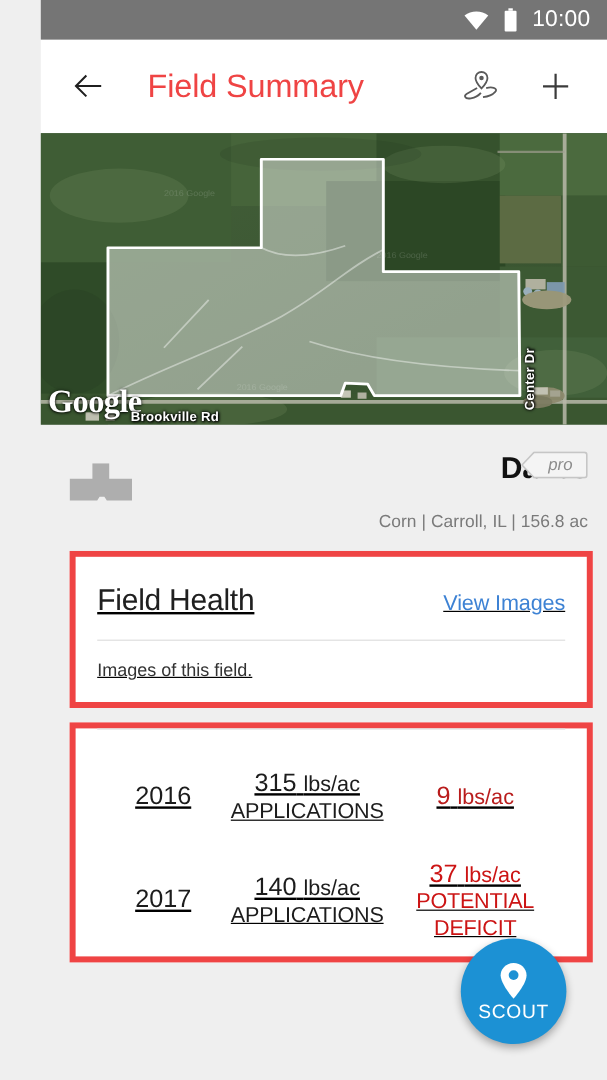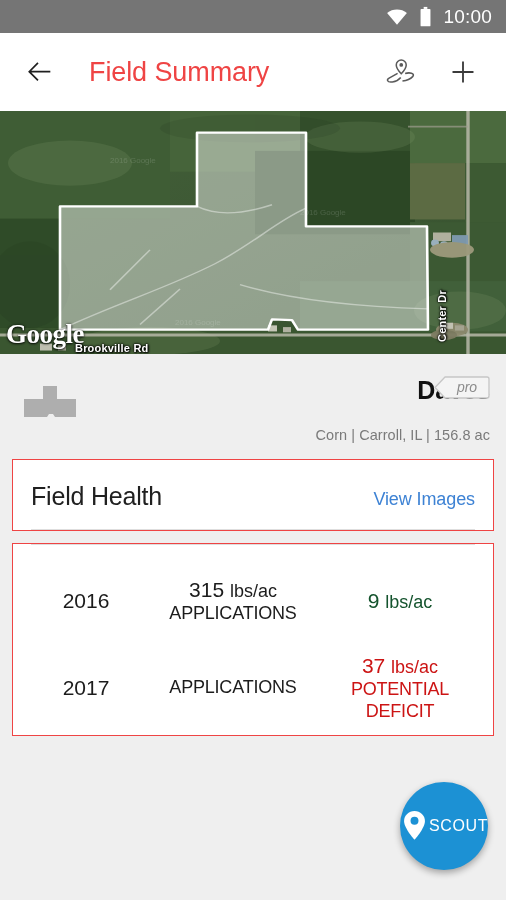--- a/index.html
+++ b/index.html
@@ -10,20 +10,21 @@
     background: #efefef;
     font-family: "Liberation Sans", sans-serif;
     -webkit-font-smoothing: antialiased;
   }
   .phone {
     position: relative;
     width: 506px;
     height: 900px;
     overflow: hidden;
     background: #efefef;
+    padding-left: 34px;
   }
 
   
   .statusbar {
     position: relative;
     height: 33px;
     background: #757575;
     display: flex;
     align-items: center;
     justify-content: flex-end;
@@ -131,23 +132,24 @@
     height: 23px;
     display: flex;
     align-items: center;
     font-style: italic;
   }
   .pro-badge svg { display: block; }
 
   
   .card {
     background: #ffffff;
-    border: 1px solid #ef4444;
-    margin: 0 12px 12px 12px;
+    border: 5px solid #ef4444;
+    margin: 0 12px 12px 24px;
     padding: 0 18px;
+    text-decoration: underline;
   }
   .card-head {
     display: flex;
     align-items: baseline;
     justify-content: space-between;
     padding: 22px 0 18px 0;
   }
   .card-title {
     font-size: 25px;
     color: #202020;
@@ -183,35 +185,35 @@
     line-height: 1.22;
   }
   .n-right {
     flex: 0 0 150px;
     text-align: center;
     line-height: 1.22;
   }
   .n-amt { font-size: 21px; color: #1c1c1c; }
   .n-amt .unit { font-size: 18px; }
   .n-lbl { font-size: 18px; color: #1c1c1c; letter-spacing: -0.2px; }
-  .pos .n-amt, .pos .n-lbl { color: #14532d; }
+  .pos .n-amt, .pos .n-lbl { color: #b91c1c; }
   .neg .n-amt, .neg .n-lbl { color: #cc1414; }
 
   
   .fab {
     position: absolute;
-    right: 18px;
+    right: 34px;
     bottom: 30px;
     width: 88px;
     height: 88px;
     border-radius: 50%;
     background: #1c91d4;
     box-shadow: 0 3px 7px rgba(0,0,0,.33);
     display: flex;
-    flex-direction: row;
+    flex-direction: column;
     align-items: center;
     justify-content: center;
     cursor: pointer;
     border: none;
     padding: 0;
   }
   .fab svg { display: block; margin-bottom: 1px; }
   .fab-label {
     color: #ffffff;
     font-size: 16px;
@@ -396,20 +398,23 @@
       </svg>
     </div>
   </div>
 
   <div class="card">
     <div class="card-head">
       <span class="card-title">Field Health</span>
       <span class="card-action">View Images</span>
     </div>
     <div class="card-rule"></div>
+    <div class="card-body">
+      <div class="card-body-text">Images of this field.</div>
+    </div>
   </div>
 
   <div class="card">
     <div class="card-rule"></div>
 
     <div class="n-table">
 
       <div class="n-row">
         <div class="n-year">2016</div>
         <div class="n-mid">
@@ -423,20 +428,24 @@
           <div class="n-amt">
             <span>9</span>
             <span class="unit">lbs/ac</span>
           </div>
         </div>
       </div>
 
       <div class="n-row">
         <div class="n-year">2017</div>
         <div class="n-mid">
+          <div class="n-amt">
+            <span>140</span>
+            <span class="unit">lbs/ac</span>
+          </div>
           <div class="n-lbl">APPLICATIONS</div>
         </div>
         <div class="n-right neg">
           <div class="n-amt">
             <span>37</span>
             <span class="unit">lbs/ac</span>
           </div>
           <div class="n-lbl">POTENTIAL DEFICIT</div>
         </div>
       </div>

